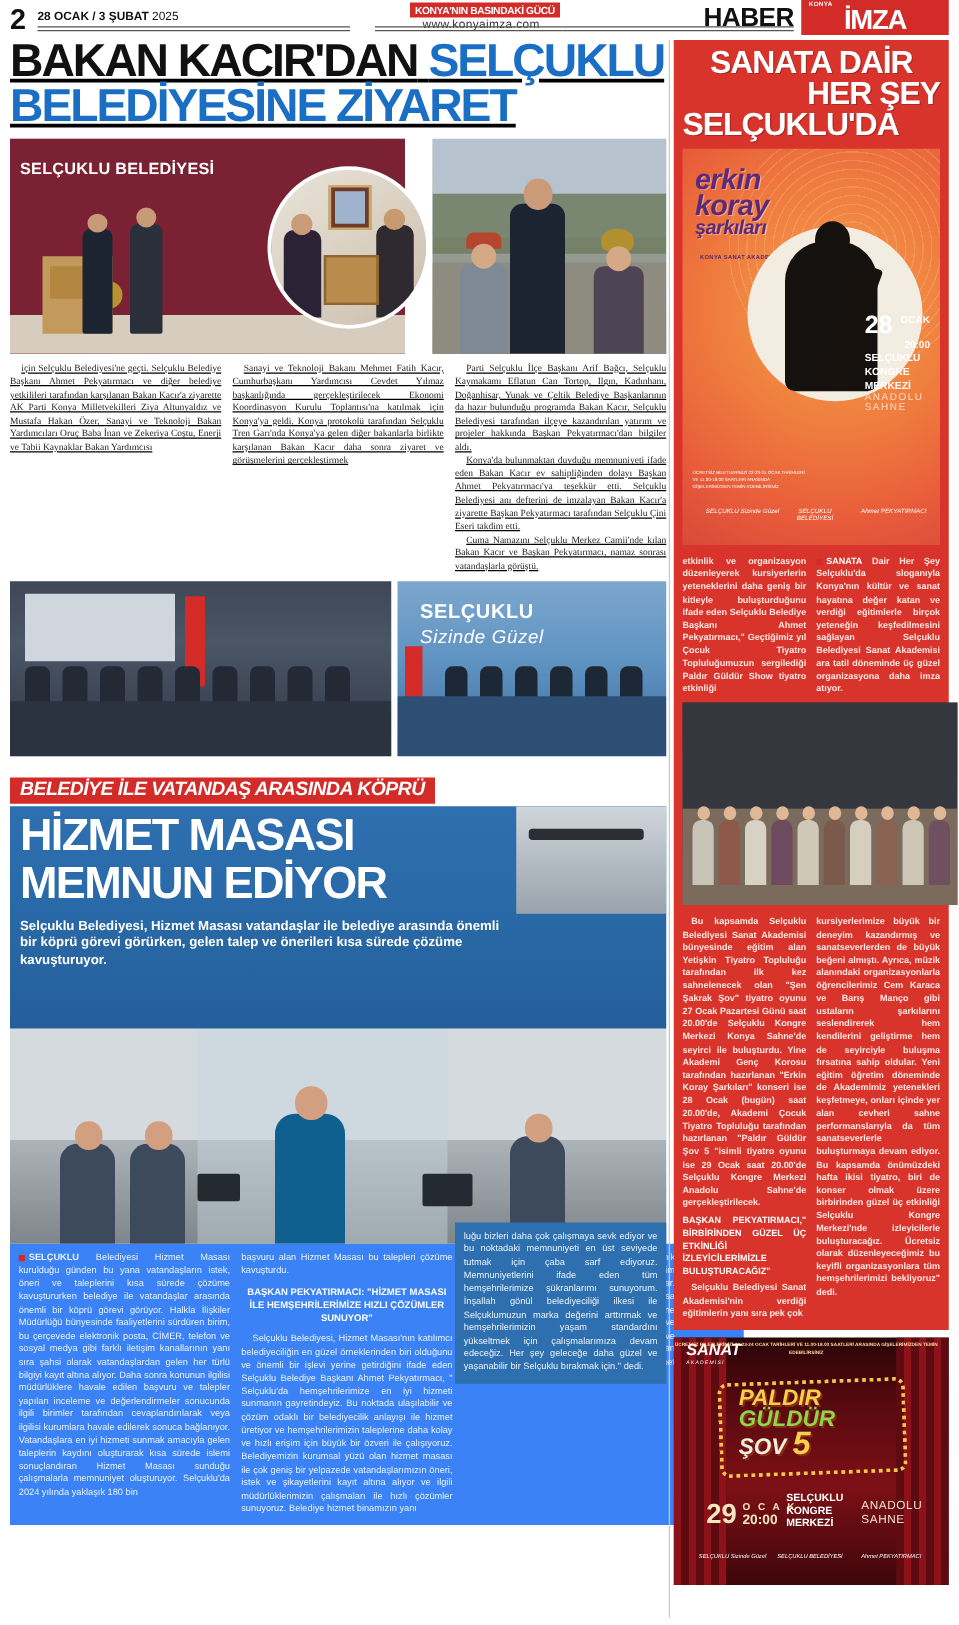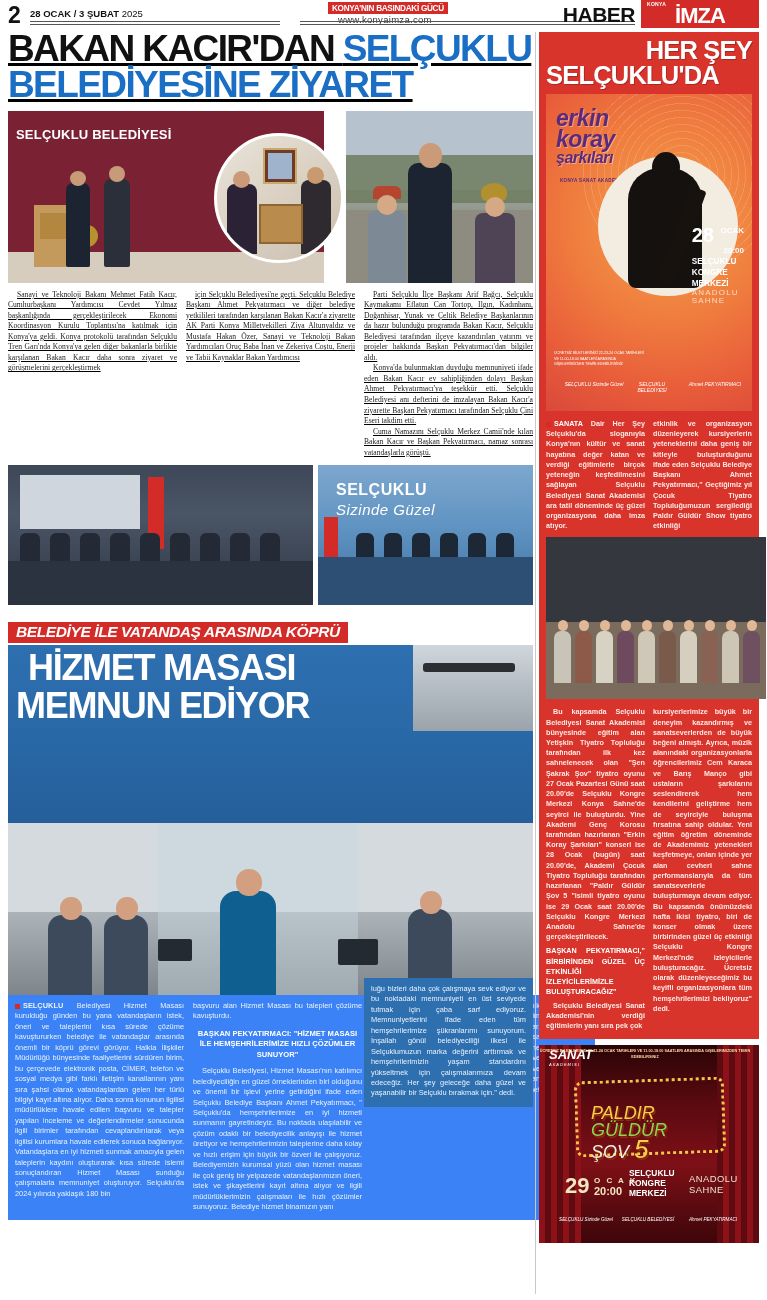--- a/index.html
+++ b/index.html
@@ -145,21 +145,21 @@
 
   
   .hm { position:absolute; left:8px; top:622px; width:587px; }
   .hm-kicker {
     display:inline-block; background:#d32b28; color:#fff;
     font-size:15.5px; font-weight:bold; letter-spacing:-0.4px;
     padding:1px 8px 2px 8px; font-style:italic;
   }
   .hm-band { position:relative; margin-top:2px; width:525px; height:178px;
              background:linear-gradient(180deg,#2e6fb0 0%,#2a6aa9 40%,#255f9b 100%); overflow:hidden; }
-  .hm-h1 { position:absolute; left:20px; top:6px; color:#fff;
+  .hm-h1 { position:absolute; left:8px; top:6px; color:#fff;
            font-size:36px; font-weight:bold; letter-spacing:-1.3px; line-height:0.95; }
   .hm-h2 { position:absolute; left:8px; top:44px; color:#fff;
            font-size:36px; font-weight:bold; letter-spacing:-1.3px; line-height:0.95; }
   .hm-spot { position:absolute; left:8px; top:90px; width:390px; color:#fff;
              font-size:10.6px; font-weight:bold; line-height:1.26; }
   .hm-photo-tr { position:absolute; right:0; top:0; width:120px; height:86px;
                  background:linear-gradient(180deg,#cfd6dc,#9aa3ab); }
   .hm-photo-tr .lamp { position:absolute; left:10px; top:18px; width:92px; height:9px; background:#2b2f33; border-radius:3px; }
 
   .hm-photos { position:relative; margin-top:0px; width:525px; height:172px; overflow:hidden;
@@ -241,22 +241,22 @@
   .poster-pg .curtl { position:absolute; left:0; top:0; width:42px; height:100%;
                       background:repeating-linear-gradient(90deg,#8c1118 0 6px,#5d0a10 6px 12px); }
   .poster-pg .curtr { position:absolute; right:0; top:0; width:42px; height:100%;
                       background:repeating-linear-gradient(90deg,#5d0a10 0 6px,#8c1118 6px 12px); }
   .poster-pg .sanat { position:absolute; left:10px; top:2px; color:#fff; font-size:13px; font-weight:bold; font-style:italic; }
   .poster-pg .sanat small { display:block; font-size:4px; font-weight:normal; letter-spacing:1px; }
   .poster-pg .ticket { position:absolute; right:8px; top:4px; color:#ffd9a0; font-size:3.8px; line-height:1.45; text-align:center; font-weight:bold;}
   .poster-pg .marquee { position:absolute; left:36px; top:34px; width:150px; height:76px;
                         border:3px dotted #f4c64a; border-radius:8px; transform:rotate(-2deg); }
   .poster-pg .pgt { position:absolute; left:52px; top:40px; color:#f6d04a;
-                    font-size:18px; font-weight:normal; font-style:italic; line-height:0.92;
-                    text-shadow:1.5px 1.5px 0 #8a2b10;margin-top:20px; }
+                    font-size:18px; font-weight:bold; font-style:italic; line-height:0.92;
+                    text-shadow:1.5px 1.5px 0 #8a2b10; }
   .poster-pg .pgt .g { color:#8ed44f; }
   .poster-pg .pgt .s { color:#f3efe3; }
   .poster-pg .pgt .five { color:#f6d04a; font-size:26px; }
   .poster-pg .pgdate { position:absolute; left:26px; bottom:44px; color:#f5e6c0; }
   .poster-pg .pgdate .num { font-size:22px; font-weight:bold; display:inline-block; vertical-align:middle; }
   .poster-pg .pgdate .mon { font-size:8px; font-weight:bold; letter-spacing:2px; display:block; }
   .poster-pg .pgdate .hr { font-size:11px; font-weight:bold; display:block; }
   .poster-pg .pgvenue { position:absolute; left:90px; bottom:44px; color:#fff; font-size:8.4px; font-weight:bold; line-height:1.18; }
   .poster-pg .pgvenue2 { position:absolute; left:150px; bottom:48px; color:#efe3cf; font-size:9.4px; line-height:1.2; letter-spacing:0.5px;}
   .poster-pg .logos { position:absolute; left:0; bottom:4px; width:100%; height:26px; }
@@ -330,26 +330,26 @@
         <div class="bakan"></div>
         <div class="kid2">
             <span class="hat"></span>
           </div>
       </div>
     </div>
 
     <div class="cols3">
       <div class="c">
         <div class="bodytxt">
-          <p>Sanayi ve Teknoloji Bakanı Mehmet Fatih Kacır, Cumhurbaşkanı Yardımcısı Cevdet Yılmaz başkanlığında gerçekleştirilecek Ekonomi Koordinasyon Kurulu Toplantısı'na katılmak için Konya'ya geldi. Konya protokolü tarafından Selçuklu Tren Garı'nda Konya'ya gelen diğer bakanlarla birlikte karşılanan Bakan Kacır daha sonra ziyaret ve görüşmelerini gerçekleştirmek</p>
+          <p>için Selçuklu Belediyesi'ne geçti. Selçuklu Belediye Başkanı Ahmet Pekyatırmacı ve diğer belediye yetkilileri tarafından karşılanan Bakan Kacır'a ziyarette AK Parti Konya Milletvekilleri Ziya Altunyaldız ve Mustafa Hakan Özer, Sanayi ve Teknoloji Bakan Yardımcıları Oruç Baba İnan ve Zekeriya Coştu, Enerji ve Tabii Kaynaklar Bakan Yardımcısı</p>
         </div>
       </div>
       <div class="c">
         <div class="bodytxt">
-          <p>için Selçuklu Belediyesi'ne geçti. Selçuklu Belediye Başkanı Ahmet Pekyatırmacı ve diğer belediye yetkilileri tarafından karşılanan Bakan Kacır'a ziyarette AK Parti Konya Milletvekilleri Ziya Altunyaldız ve Mustafa Hakan Özer, Sanayi ve Teknoloji Bakan Yardımcıları Oruç Baba İnan ve Zekeriya Coştu, Enerji ve Tabii Kaynaklar Bakan Yardımcısı</p>
+          <p>Sanayi ve Teknoloji Bakanı Mehmet Fatih Kacır, Cumhurbaşkanı Yardımcısı Cevdet Yılmaz başkanlığında gerçekleştirilecek Ekonomi Koordinasyon Kurulu Toplantısı'na katılmak için Konya'ya geldi. Konya protokolü tarafından Selçuklu Tren Garı'nda Konya'ya gelen diğer bakanlarla birlikte karşılanan Bakan Kacır daha sonra ziyaret ve görüşmelerini gerçekleştirmek</p>
         </div>
       </div>
       <div class="c">
         <div class="bodytxt">
           <p>Parti Selçuklu İlçe Başkanı Arif Bağcı, Selçuklu Kaymakamı Eflatun Can Tortop, Ilgın, Kadınhanı, Doğanhisar, Yunak ve Çeltik Belediye Başkanlarının da hazır bulunduğu programda Bakan Kacır, Selçuklu Belediyesi tarafından ilçeye kazandırılan yatırım ve projeler hakkında Başkan Pekyatırmacı'dan bilgiler aldı.</p>
           <p>Konya'da bulunmaktan duyduğu memnuniyeti ifade eden Bakan Kacır ev sahipliğinden dolayı Başkan Ahmet Pekyatırmacı'ya teşekkür etti. Selçuklu Belediyesi anı defterini de imzalayan Bakan Kacır'a ziyarette Başkan Pekyatırmacı tarafından Selçuklu Çini Eseri takdim etti.</p>
           <p>Cuma Namazını Selçuklu Merkez Camii'nde kılan Bakan Kacır ve Başkan Pekyatırmacı, namaz sonrası vatandaşlarla görüştü.</p>
         </div>
       </div>
     </div>
@@ -389,20 +389,21 @@
       </div>
     </div>
   </div>
 
   <div class="hm">
     <div class="hm-kicker">BELEDİYE İLE VATANDAŞ ARASINDA KÖPRÜ</div>
 
     <div class="hm-band">
       <div class="hm-h1">HİZMET MASASI</div>
       <div class="hm-h2">MEMNUN EDİYOR</div>
+      <div class="hm-spot">Selçuklu Belediyesi, Hizmet Masası vatandaşlar ile belediye arasında önemli bir köprü görevi görürken, gelen talep ve önerileri kısa sürede çözüme kavuşturuyor.</div>
       <div class="hm-photo-tr">
           <span class="lamp"></span>
         </div>
     </div>
 
     <div class="hm-photos">
       <div class="deskwall"></div>
       <div class="glass"></div>
       <div class="lady" style="left:40px"></div>
       <div class="lady" style="left:96px"></div>
@@ -438,20 +439,21 @@
 
   <div style="position:absolute; left:364px; top:978px; width:169px; background:#2e6fb0; padding:6px 7px 8px 7px;">
     <div class="bodytxt-b">
       <p>luğu bizleri daha çok çalışmaya sevk ediyor ve bu noktadaki memnuniyeti en üst seviyede tutmak için çaba sarf ediyoruz. Memnuniyetlerini ifade eden tüm hemşehrilerimize şükranlarımı sunuyorum. İnşallah gönül belediyeciliği ilkesi ile Selçuklumuzun marka değerini arttırmak ve hemşehrilerimizin yaşam standardını yükseltmek için çalışmalarımıza devam edeceğiz. Her şey geleceğe daha güzel ve yaşanabilir bir Selçuklu bırakmak için." dedi.</p>
     </div>
   </div>
 
   <div class="right-col">
     <div class="rc-red">
       <div class="rc-h">
+        <div class="l1">SANATA DAİR</div>
         <div class="l2">HER ŞEY</div>
         <div class="l3">SELÇUKLU'DA</div>
       </div>
 
       <div class="poster-ek">
         <div class="waves"></div>
         <div class="ektitle">
           <span>erkin</span><br>
           <span>koray</span>
           <span class="s3">şarkıları</span>
@@ -474,27 +476,27 @@
         <div class="logos">
           <div style="left:18px;top:6px;width:60px">SELÇUKLU Sizinde Güzel</div>
           <div style="left:78px;top:6px;width:56px">SELÇUKLU BELEDİYESİ</div>
           <div style="left:138px;top:6px;width:62px">Ahmet PEKYATIRMACI</div>
         </div>
       </div>
 
       <div class="rc-cols">
         <div class="c">
           <div class="rc-body">
+            <p>etkinlik ve organizasyon düzenleyerek kursiyerlerin yeteneklerini daha geniş bir kitleyle buluşturduğunu ifade eden Selçuklu Belediye Başkanı Ahmet Pekyatırmacı," Geçtiğimiz yıl Çocuk Tiyatro Topluluğumuzun sergilediği Paldır Güldür Show tiyatro etkinliği</p>
+          </div>
+        </div>
+        <div class="c">
+          <div class="rc-body">
             <p><span class="sqmark"></span><b class="lead">SANATA</b>
               <span>Dair Her Şey Selçuklu'da sloganıyla Konya'nın kültür ve sanat hayatına değer katan ve verdiği eğitimlerle birçok yeteneğin keşfedilmesini sağlayan Selçuklu Belediyesi Sanat Akademisi ara tatil döneminde üç güzel organizasyona daha imza atıyor.</span></p>
-          </div>
-        </div>
-        <div class="c">
-          <div class="rc-body">
-            <p>etkinlik ve organizasyon düzenleyerek kursiyerlerin yeteneklerini daha geniş bir kitleyle buluşturduğunu ifade eden Selçuklu Belediye Başkanı Ahmet Pekyatırmacı," Geçtiğimiz yıl Çocuk Tiyatro Topluluğumuzun sergilediği Paldır Güldür Show tiyatro etkinliği</p>
           </div>
         </div>
       </div>
 
       <div class="choir">
         <div class="back"></div>
         <div class="stage"></div>
         <div class="kid" style="left:8px;background:#c9c4b8"></div>
         <div class="kid" style="left:29px;background:#8d5a4a"></div>
         <div class="kid" style="left:50px;background:#d8d2c4"></div>

